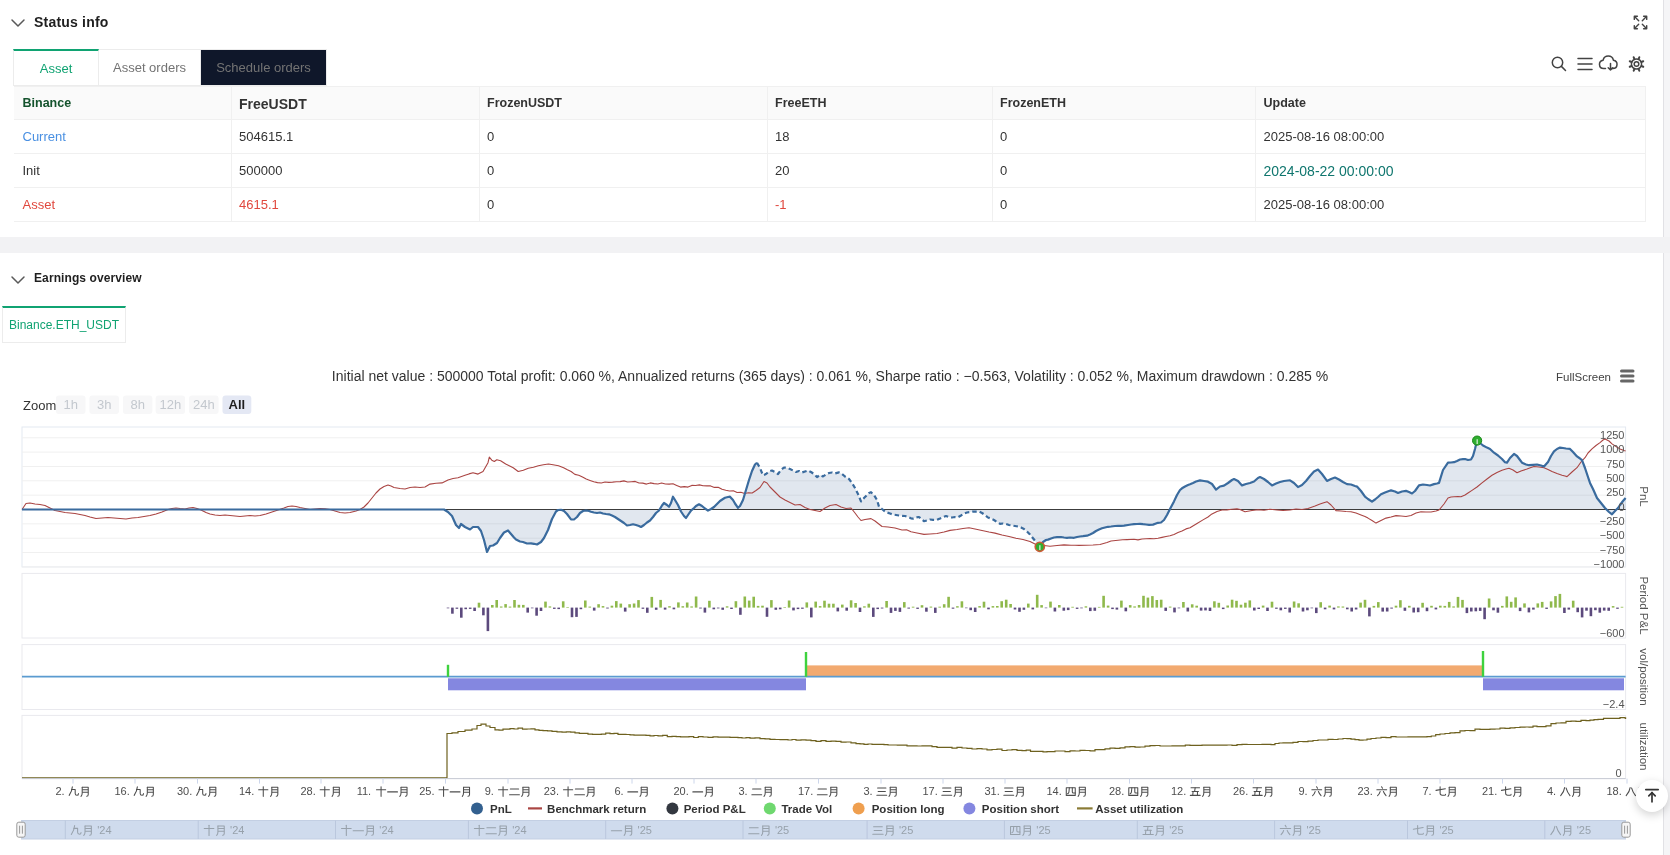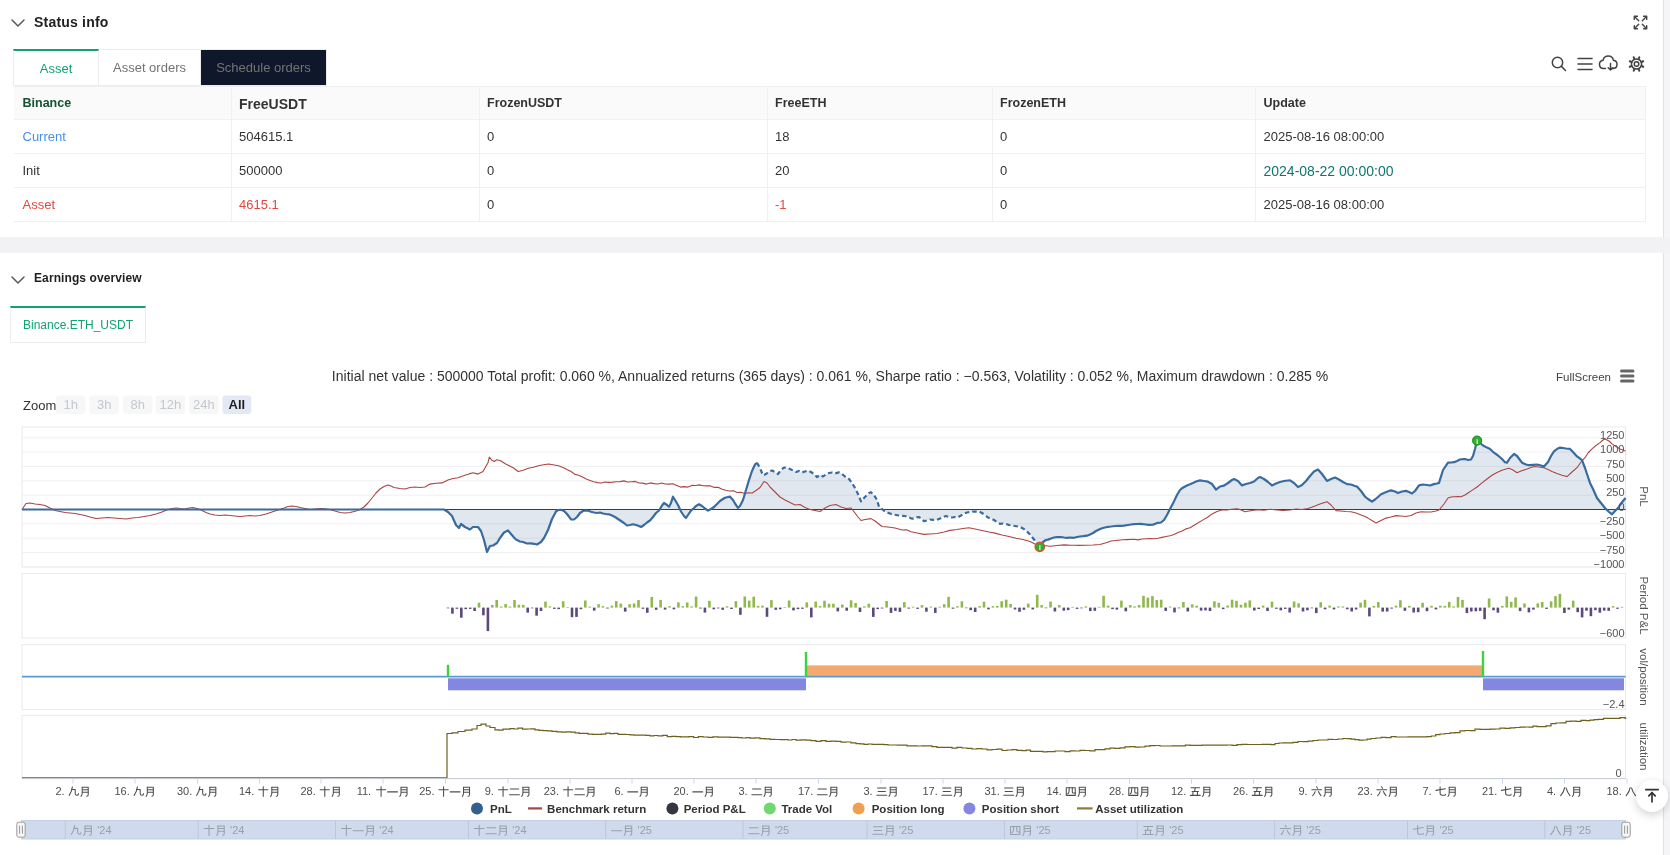--- a/index.html
+++ b/index.html
@@ -71,21 +71,21 @@
 <div class="abs" style="left:230.5px;top:86px;width:1px;height:135.5px;background:#f0f0f0"></div>
 <div class="abs" style="left:478.5px;top:86px;width:1px;height:135.5px;background:#f0f0f0"></div>
 <div class="abs" style="left:766.5px;top:86px;width:1px;height:135.5px;background:#f0f0f0"></div>
 <div class="abs" style="left:991.5px;top:86px;width:1px;height:135.5px;background:#f0f0f0"></div>
 <div class="abs" style="left:1255.0px;top:86px;width:1px;height:135.5px;background:#f0f0f0"></div>
 <div class="abs" style="left:1645.0px;top:86px;width:1px;height:135.5px;background:#f0f0f0"></div>
 <svg class="abs" style="left:10px;top:274px" width="16" height="12">
     <path d="M2 3 L8 9 L14 3" fill="none" stroke="#595959" stroke-width="1.5" stroke-linecap="round" stroke-linejoin="round"></path>
   </svg>
 <div class="abs" style="left:34px;top:271px;font-size:12px;font-weight:bold;color:#1f1f1f;letter-spacing:0.1px">Earnings overview</div>
-<div class="abs" style="left:10px;top:306px;width:136px;height:36.5px;border:1px solid #ececec;border-top:2px solid #10a372;background:#fff;color:#10a372;font-size:12px;display:flex;align-items:center;justify-content:center">Binance.ETH_USDT</div>
+<div class="abs" style="left:2px;top:306px;width:124px;height:36.5px;border:1px solid #ececec;border-top:2px solid #10a372;background:#fff;color:#10a372;font-size:12px;display:flex;align-items:center;justify-content:center">Binance.ETH_USDT</div>
 <svg width="1664" height="855" viewBox="0 0 1664 855" style="position:absolute;left:0;top:0" font-family="Liberation Sans, sans-serif">
     <text x="830" y="380.5" font-size="14" fill="#333" text-anchor="middle">Initial net value : 500000 Total profit: 0.060&nbsp;%, Annualized returns (365 days) : 0.061&nbsp;%, Sharpe ratio : −0.563, Volatility : 0.052&nbsp;%, Maximum drawdown : 0.285&nbsp;%</text>
     <text x="1556" y="380.5" font-size="11.5" fill="#424242">FullScreen</text>
     <rect x="1620" y="369.6" width="14.5" height="3" rx="1.5" fill="#666"></rect>
     <rect x="1620" y="374.6" width="14.5" height="3" rx="1.5" fill="#666"></rect>
     <rect x="1620" y="379.6" width="14.5" height="3" rx="1.5" fill="#666"></rect>
     <text x="23" y="409.5" font-size="13" fill="#333">Zoom</text>
     <rect x="55.9" y="395.4" width="29.6" height="18.7" rx="3" fill="#f7f7f8"></rect>
     <text x="70.7" y="409" font-size="13" fill="#c3c8ce" text-anchor="middle">1h</text>
     <rect x="89.4" y="395.4" width="29.6" height="18.7" rx="3" fill="#f7f7f8"></rect>

